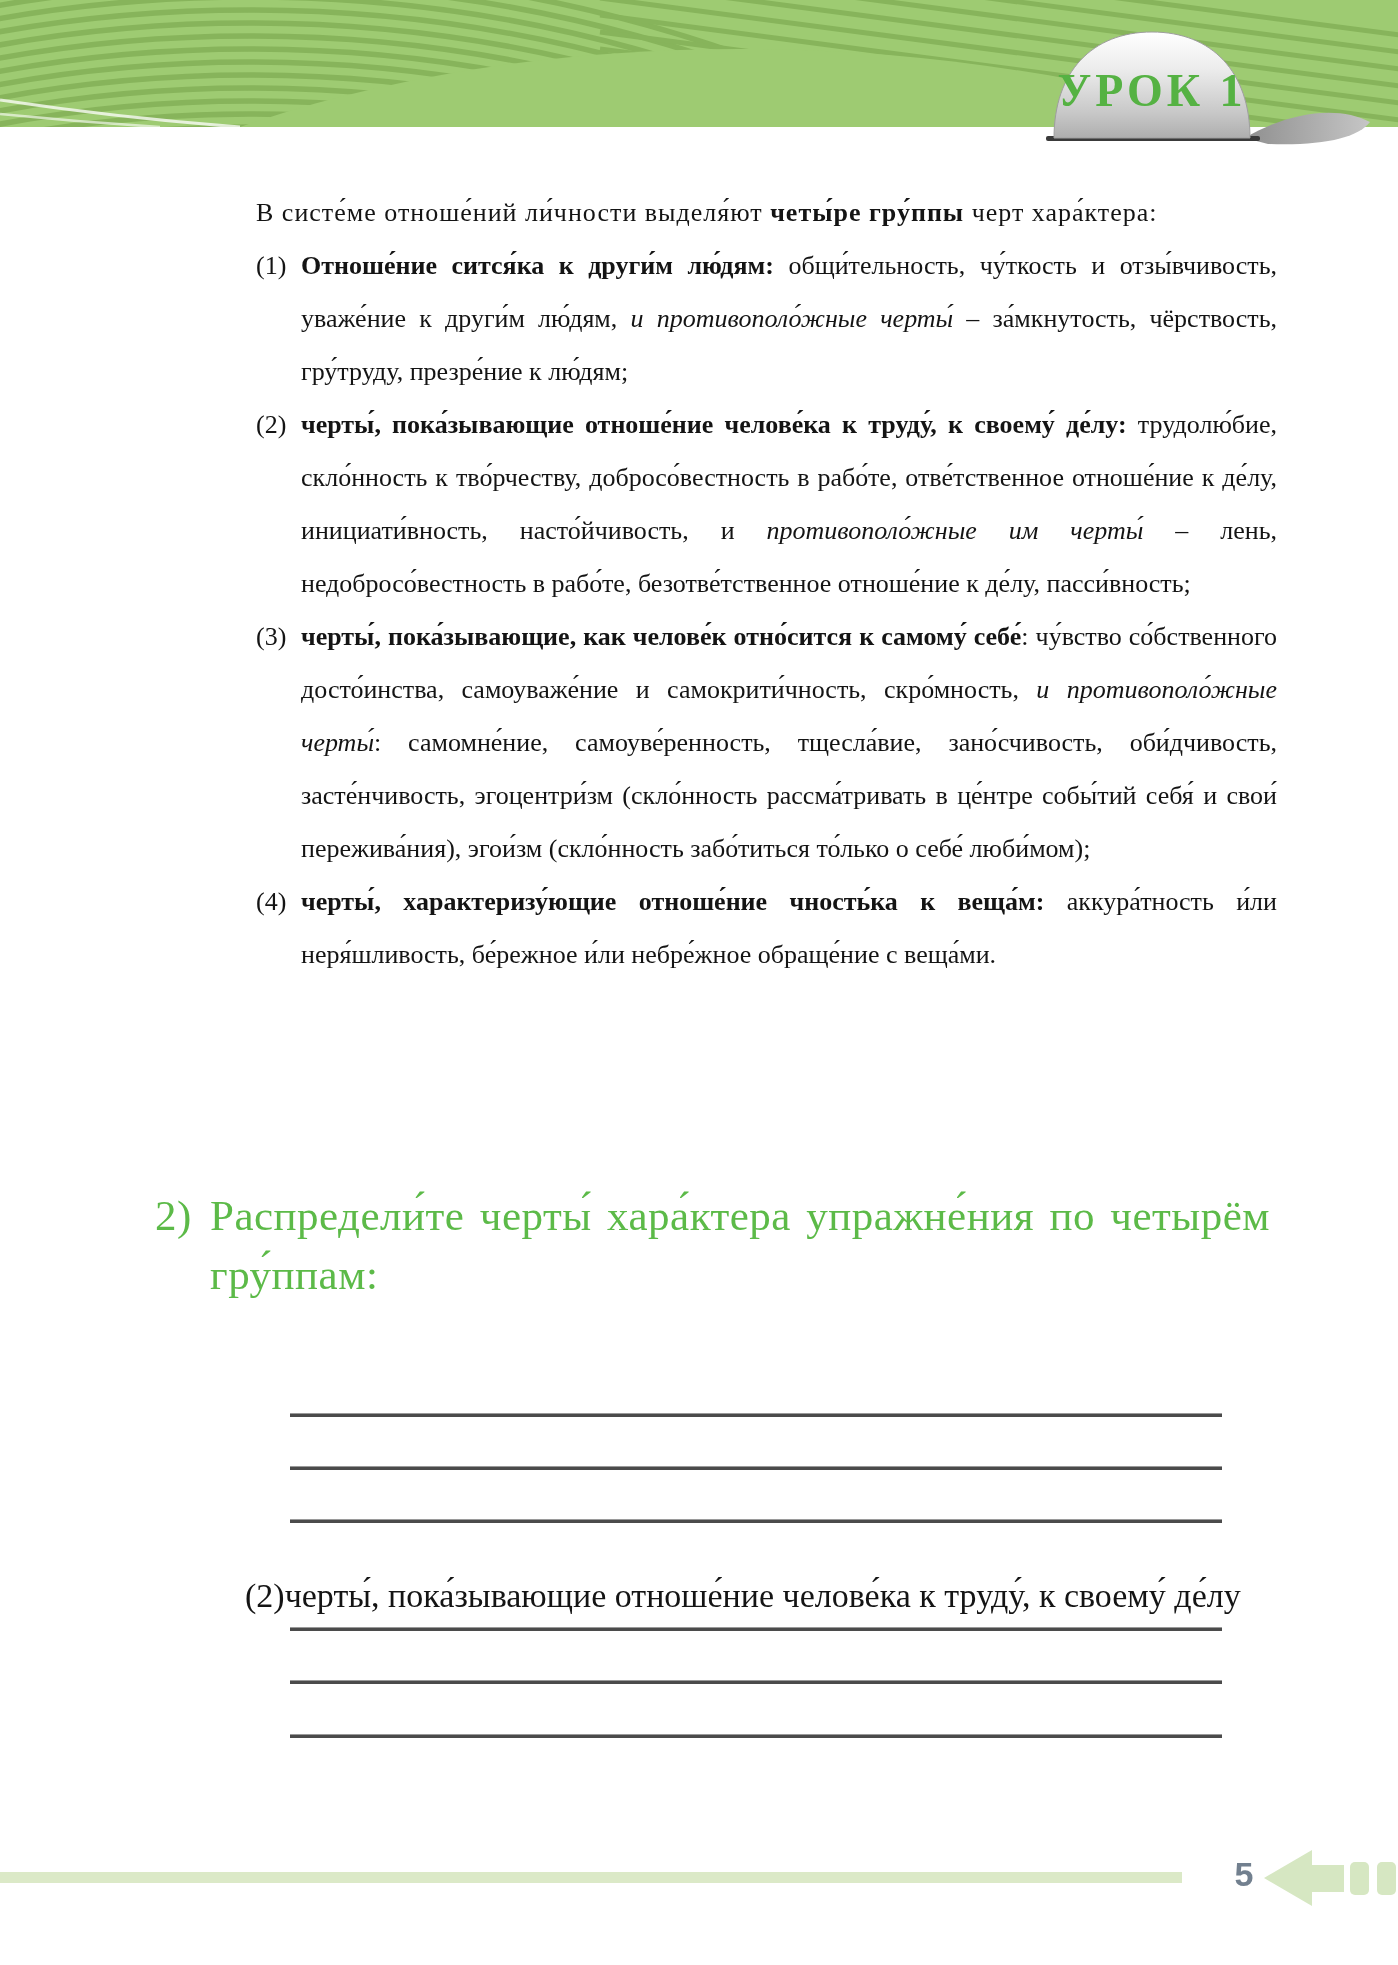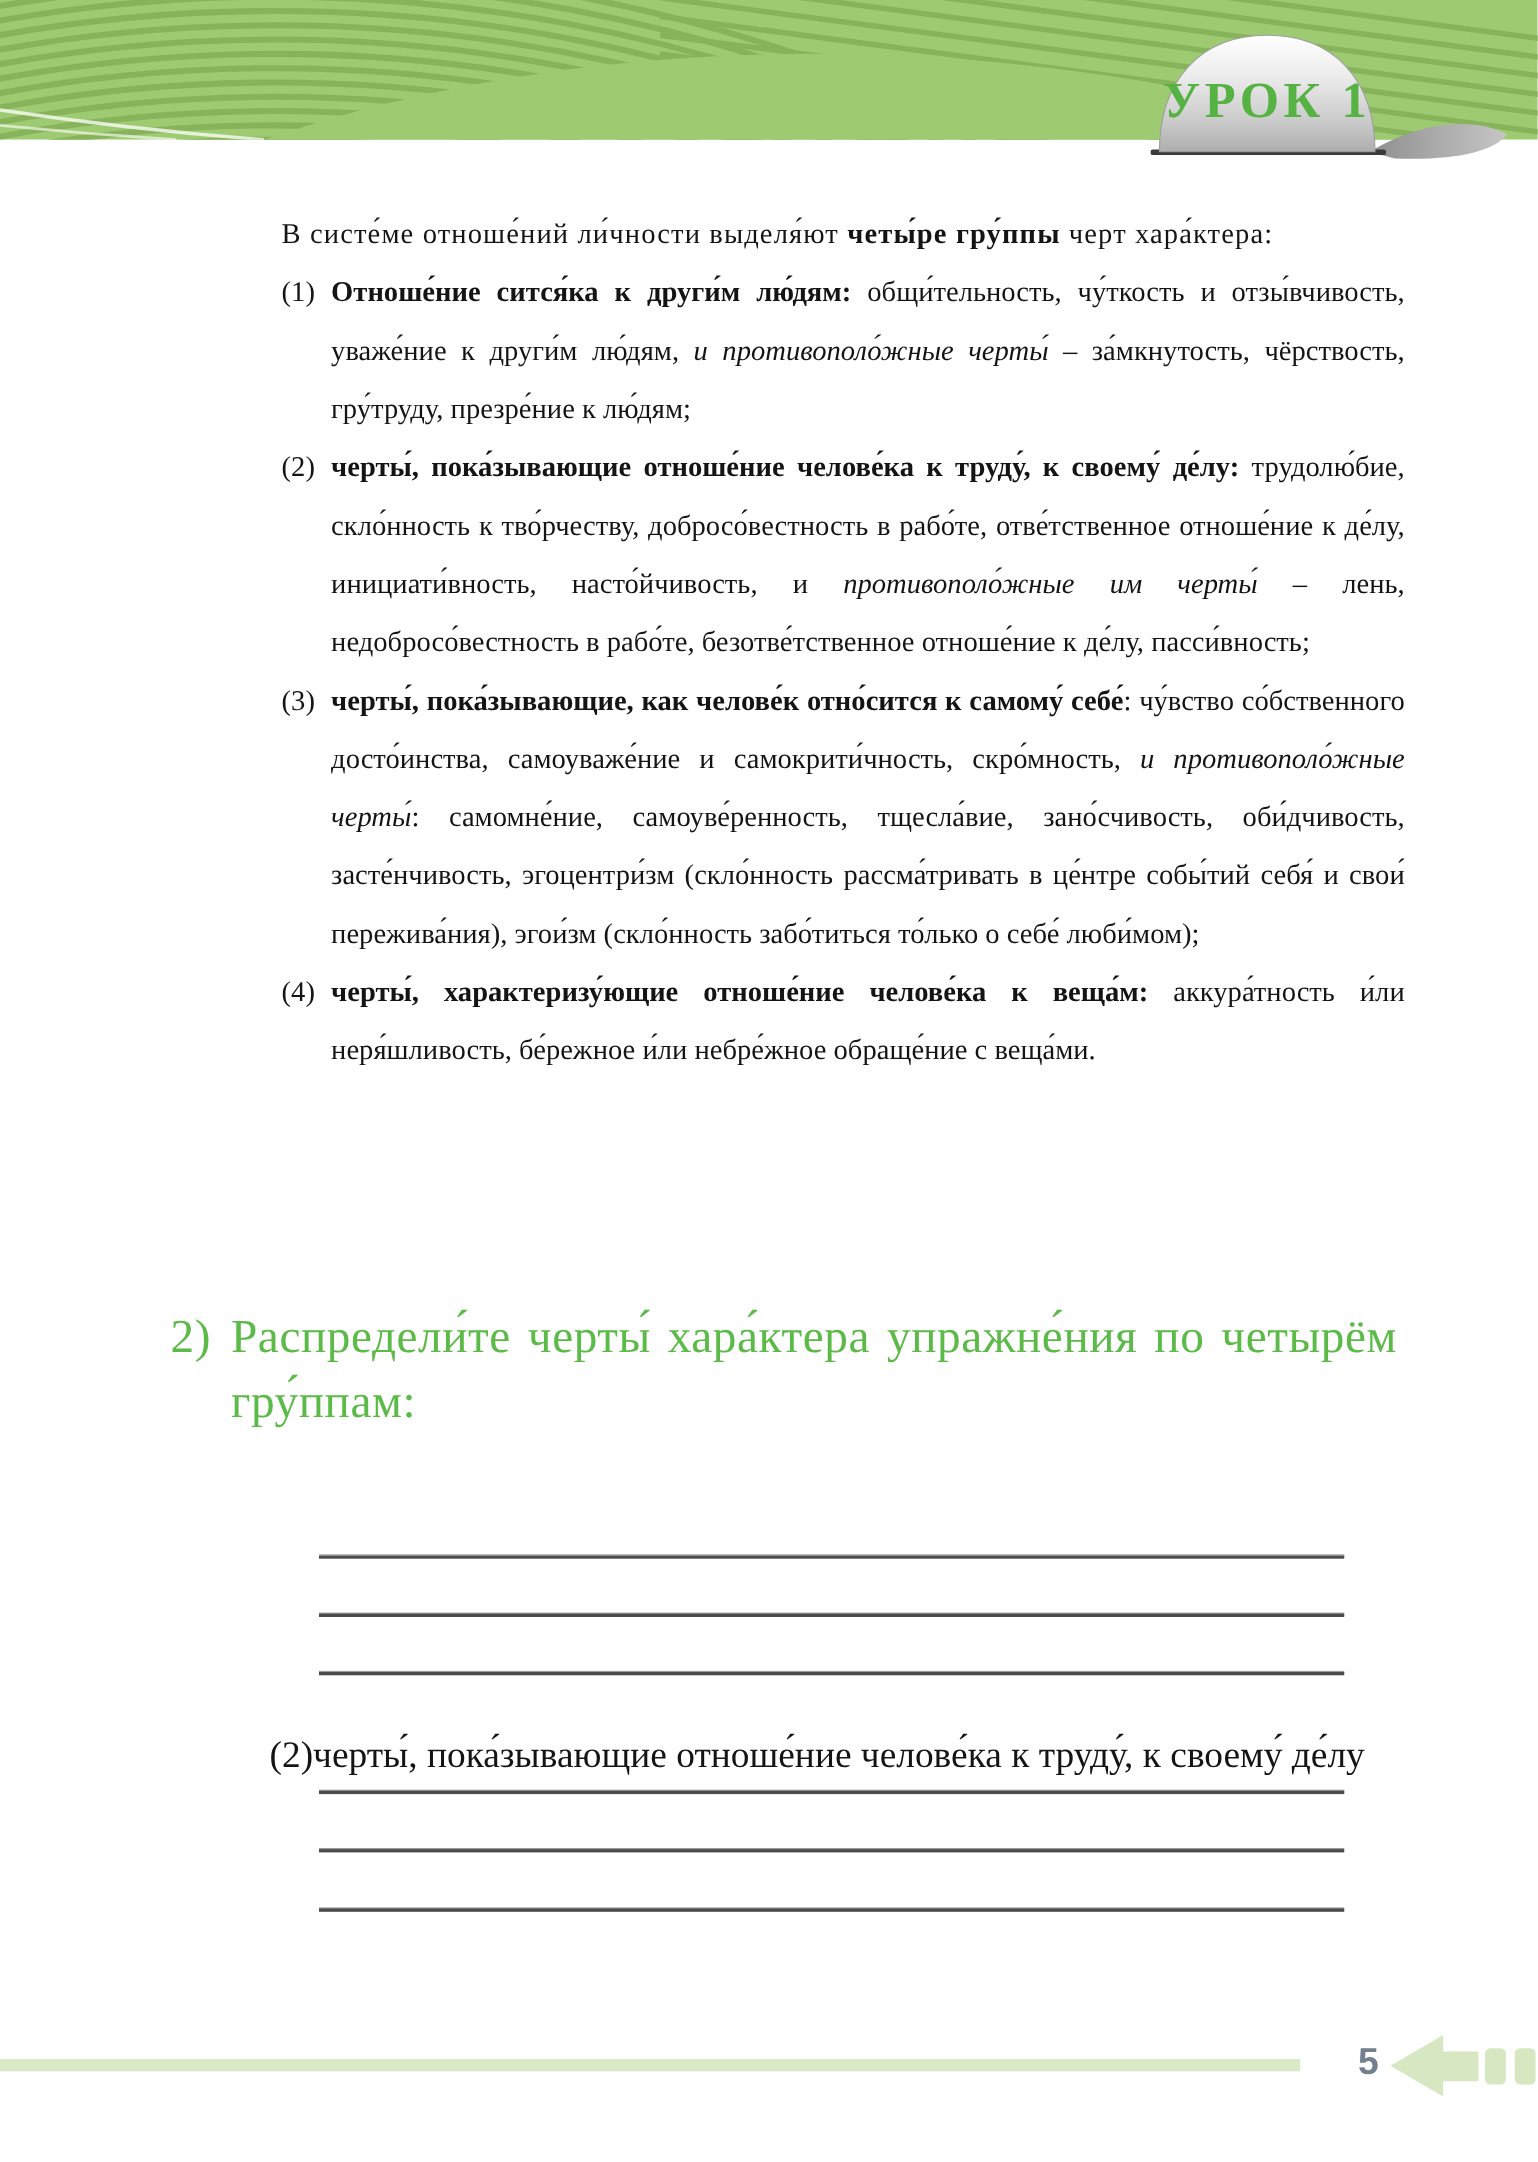--- a/index.html
+++ b/index.html
@@ -117,21 +117,21 @@
     <div class="item">
       <span class="num">(2)</span>
       <span><span class="seg bold">черты́, пока́зывающие отноше́ние челове́ка к труду́, к своему́ де́лу: </span><span class="seg normal">трудолю́бие, скло́нность к тво́рчеству, добросо́вестность в рабо́те, отве́тственное отноше́ние к де́лу, инициати́вность, насто́йчивость, и </span><span class="seg italic">противополо́жные им черты́</span><span class="seg normal"> – лень, недобросо́вестность в рабо́те, безотве́тственное отноше́ние к де́лу, пасси́вность;</span></span>
     </div>
     <div class="item">
       <span class="num">(3)</span>
       <span><span class="seg bold">черты́, пока́зывающие, как челове́к отно́сится к самому́ себе́</span><span class="seg normal">: чу́вство со́бственного досто́инства, самоуваже́ние и самокрити́чность, скро́мность, </span><span class="seg italic">и противополо́жные черты́</span><span class="seg normal">: самомне́ние, самоуве́ренность, тщесла́вие, зано́счивость, оби́дчивость, засте́нчивость, эгоцентри́зм (скло́нность рассма́тривать в це́нтре собы́тий себя́ и свои́ пережива́ния), эгои́зм (скло́нность забо́титься то́лько о себе́ люби́мом);</span></span>
     </div>
     <div class="item">
       <span class="num">(4)</span>
-      <span><span class="seg bold">черты́, характеризу́ющие отноше́ние челове́ка к веща́м: </span><span class="seg normal">аккура́тность и́ли неря́шливость, бе́режное и́ли небре́жное обраще́ние с веща́ми.</span></span>
+      <span><span class="seg bold">черты́, характеризу́ющие отноше́ние чность́ка к веща́м: </span><span class="seg normal">аккура́тность и́ли неря́шливость, бе́режное и́ли небре́жное обраще́ние с веща́ми.</span></span>
     </div>
   </div>
 
   <div class="exercise">
     <span class="num">2)</span>
     <span>Распредели́те черты́ хара́ктера упражне́ния по четырём гру́ппам:</span>
   </div>
 
   <div class="answer-line" style="top:1414px;"></div>
   <div class="answer-line" style="top:1467px;"></div>

